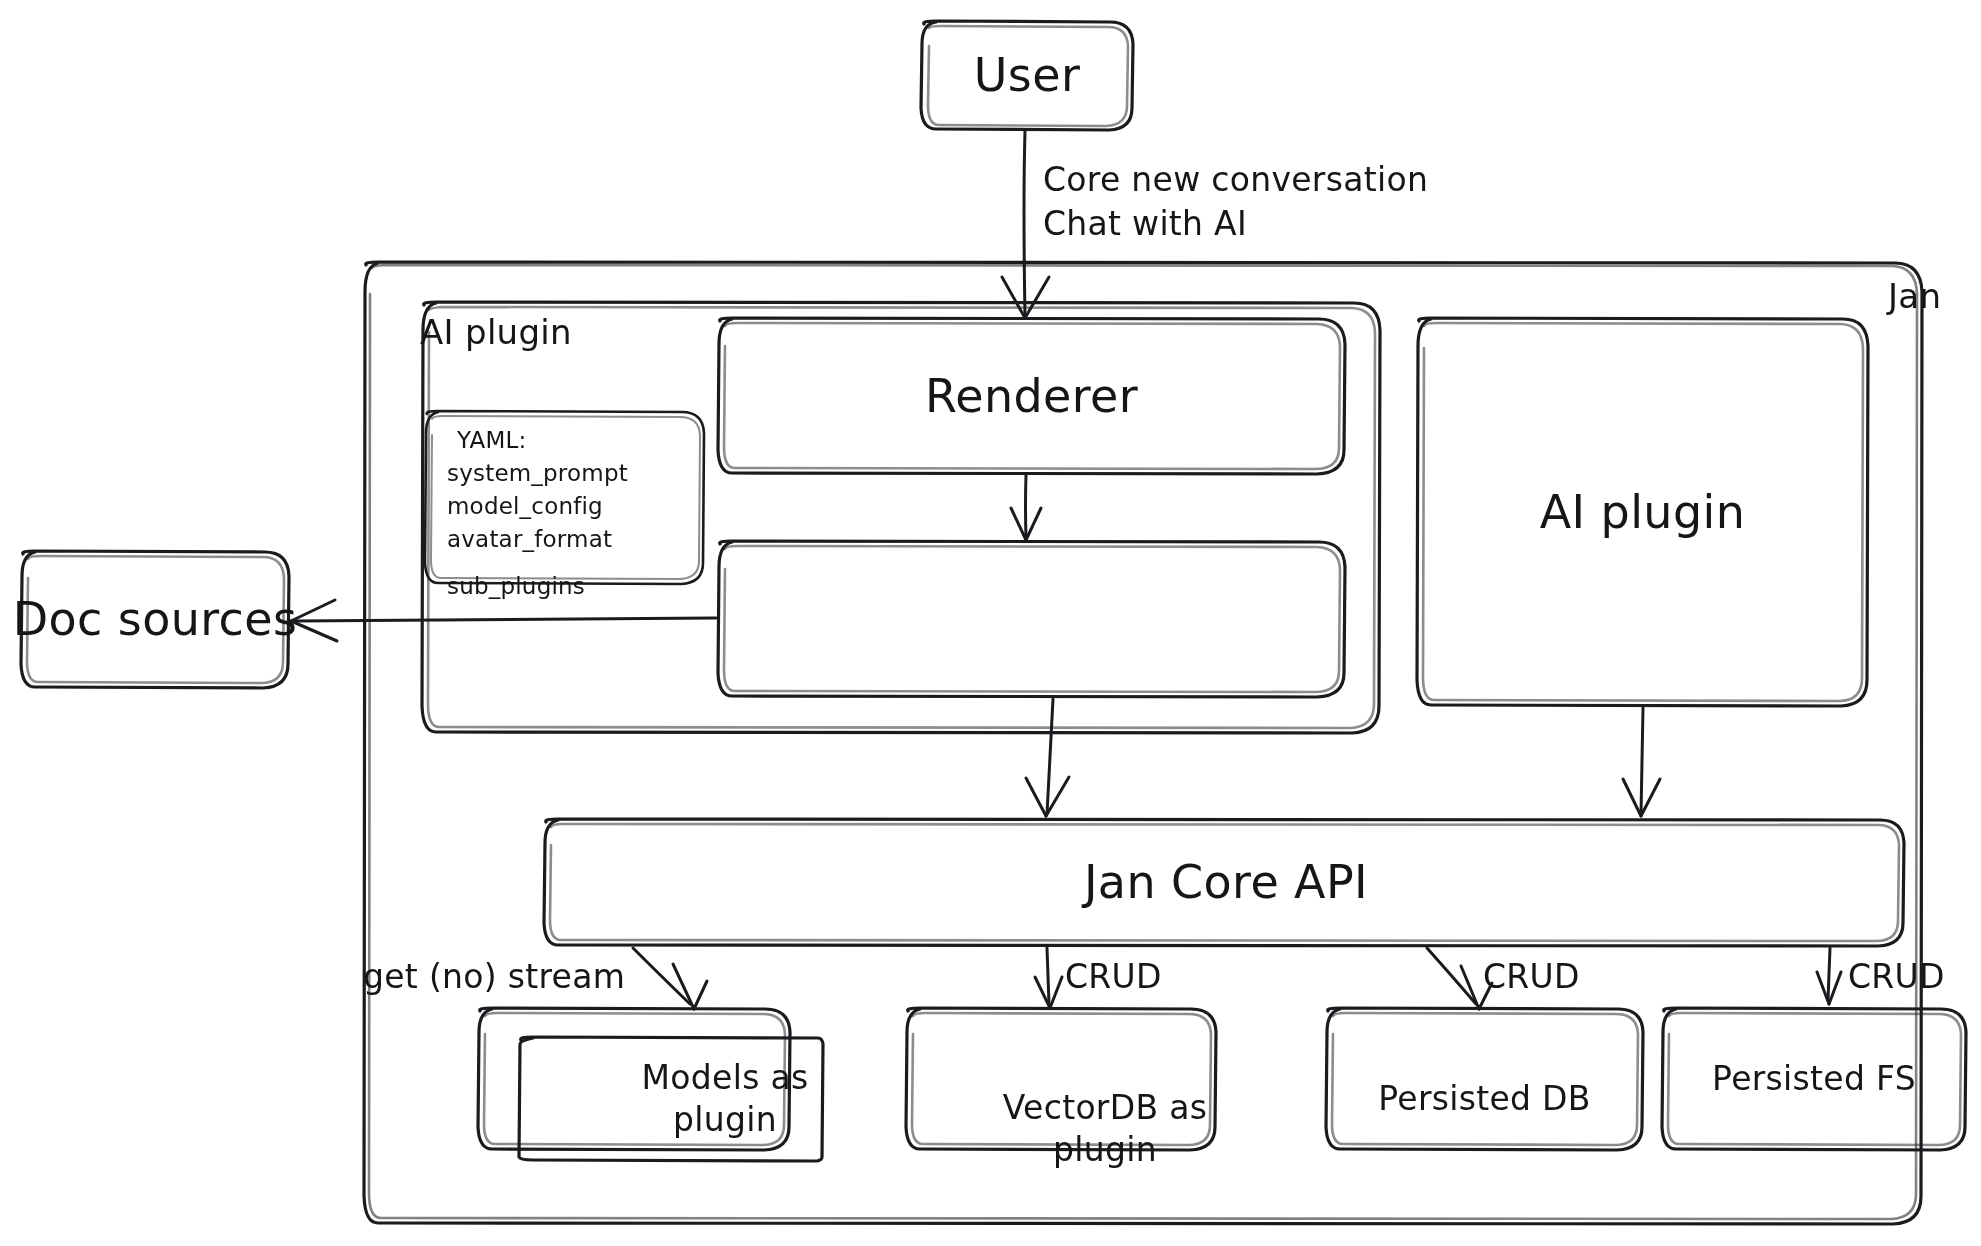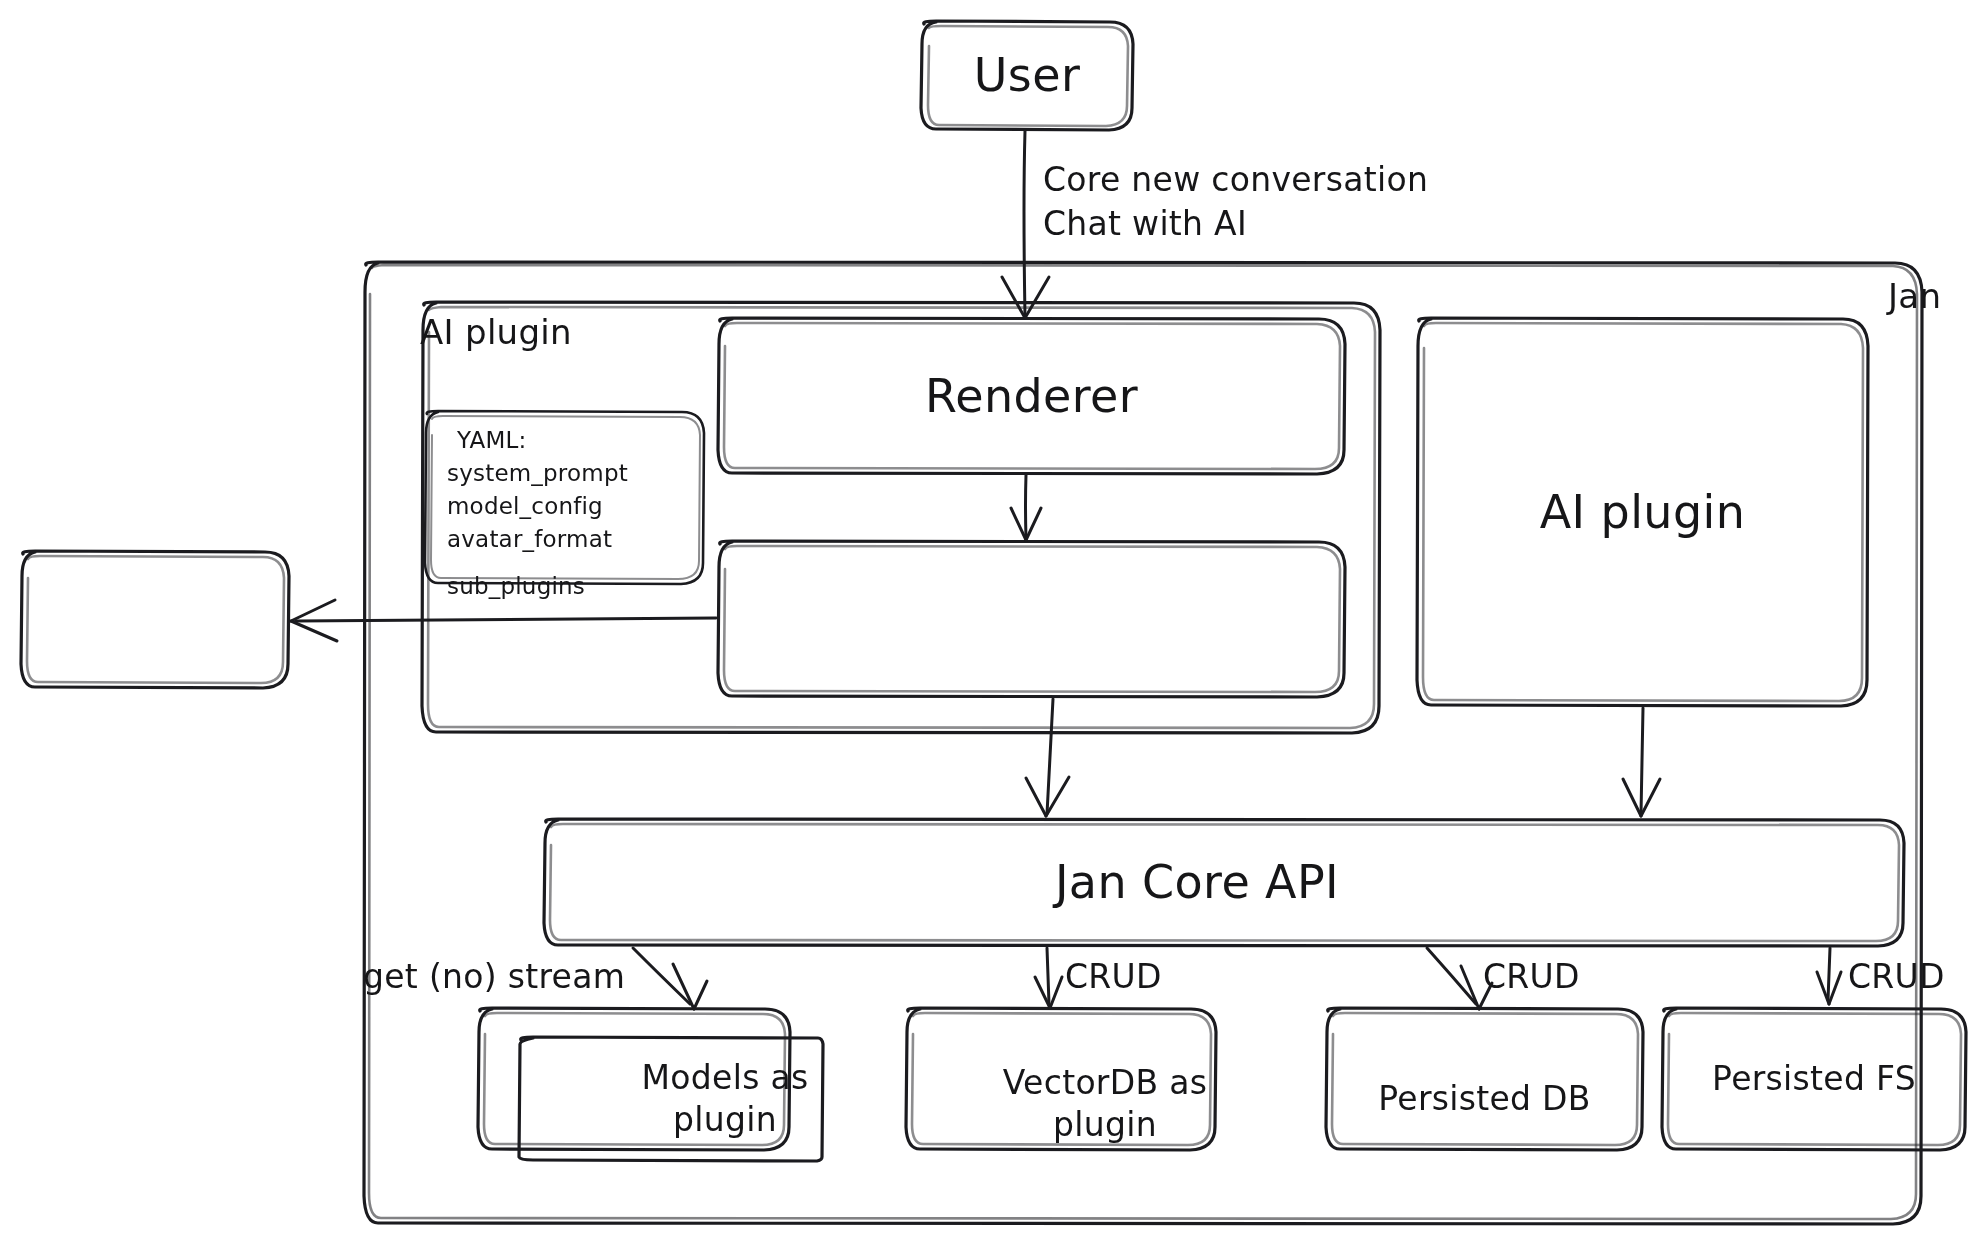--- a/index.html
+++ b/index.html
@@ -159,27 +159,28 @@
 
   <div class="lbl group-text" style="left:420px;top:312px;">AI plugin</div>
 
   <div class="lbl ctr node-text" style="left:921px;top:21px;width:212px;height:109px;">User</div>
 
   <div class="lbl ctr node-text" style="left:718px;top:318px;width:627px;height:156px;">Renderer</div>
 
 
   <div class="lbl ctr node-text" style="left:1417px;top:318px;width:451px;height:388px;">AI plugin</div>
 
-
-  <div class="lbl ctr node-text" style="left:517px;top:819px;width:1360px;height:127px;">Jan Core API</div>
+  <div class="lbl ctr node-text" style="left:21px;top:551px;width:268px;height:137px;">Doc sources</div>
+
+  <div class="lbl ctr node-text" style="left:546px;top:819px;width:1360px;height:127px;">Jan Core API</div>
 
   <div class="lbl ctr node-text-sm" style="left:521px;top:1037px;width:328px;height:124px;margin-left:40px;">Models as
 plugin</div>
 
-  <div class="lbl ctr node-text-sm" style="left:906px;top:1040px;width:310px;height:128px;padding-left:44px;">VectorDB as
+  <div class="lbl ctr node-text-sm" style="left:906px;top:1065px;width:310px;height:128px;padding-left:44px;">VectorDB as
 plugin</div>
 
   <div class="lbl ctr node-text-sm" style="left:1326px;top:1008px;width:317px;height:142px;margin-top:20px;">Persisted DB</div>
 
   <div class="lbl ctr node-text-sm" style="left:1662px;top:1008px;width:304px;height:142px;">Persisted FS</div>
 
   <div class="lbl yaml-text" style="left:457px;top:424px;">YAML:</div>
   <div class="lbl yaml-text" style="left:447px;top:457px;">system_prompt</div>
   <div class="lbl yaml-text" style="left:447px;top:490px;">model_config</div>
   <div class="lbl yaml-text" style="left:447px;top:523px;">avatar_format</div>

